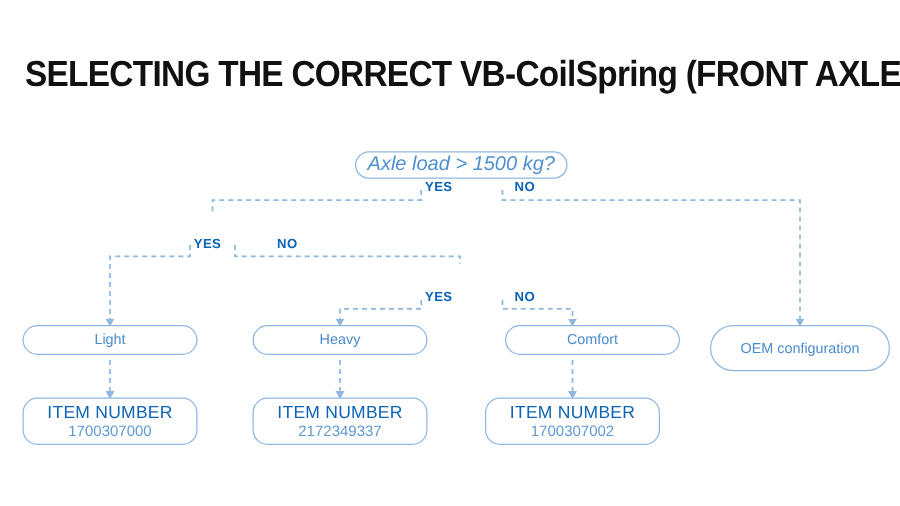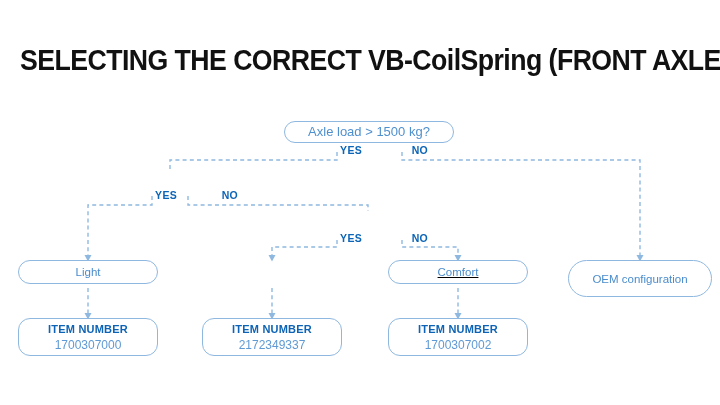--- a/index.html
+++ b/index.html
@@ -54,30 +54,31 @@
     justify-content: center;
     text-align: center;
   }
   .node-label {
     font-size: 11.5px;
     color: #4a8ccc;
     line-height: 14px;
     white-space: nowrap;
   }
   .decision .node-label {
-    font-size: 13px;
+    font-size: 16px;
     color: #4f90cf;
+    font-style: italic;
   }
   .result .node-label {
     font-size: 11.5px;
     color: #4a8ccc;
   }
   .item-title {
-    font-size: 11px;
-    font-weight: bold;
+    font-size: 14px;
+    font-weight: normal;
     color: #0d63b5;
     letter-spacing: 0.2px;
     line-height: 15px;
     white-space: nowrap;
   }
   .item-value {
     font-size: 12px;
     color: #5f9ad4;
     line-height: 16px;
     white-space: nowrap;
@@ -133,21 +134,24 @@
 
   <div class="branch-label" style="left:127px; top:189px; width:50px;">YES</div>
   <div class="branch-label" style="left:188px; top:189px; width:50px;">NO</div>
 
   <div class="branch-label" style="left:312px; top:232px; width:50px;">YES</div>
   <div class="branch-label" style="left:378px; top:232px; width:50px;">NO</div>
 
   <div class="node result" style="left:18px; top:260px; width:140px; height:24px;">
     <span class="node-label">Light</span>
   </div>
-  <div class="node result" style="left:388px; top:260px; width:140px; height:24px;text-decoration:underline;">
+  <div class="node result" style="left:202px; top:260px; width:140px; height:24px;">
+    <span class="node-label">Heavy</span>
+  </div>
+  <div class="node result" style="left:404px; top:260px; width:140px; height:24px;">
     <span class="node-label">Comfort</span>
   </div>
   <div class="node result" style="left:568px; top:260px; width:144px; height:37px;">
     <span class="node-label">OEM configuration</span>
   </div>
 
   <div class="node item" style="left:18px; top:318px; width:140px; height:38px; border-radius:12px;">
     <span class="item-title">ITEM NUMBER</span>
     <span class="item-value">1700307000</span>
   </div>

